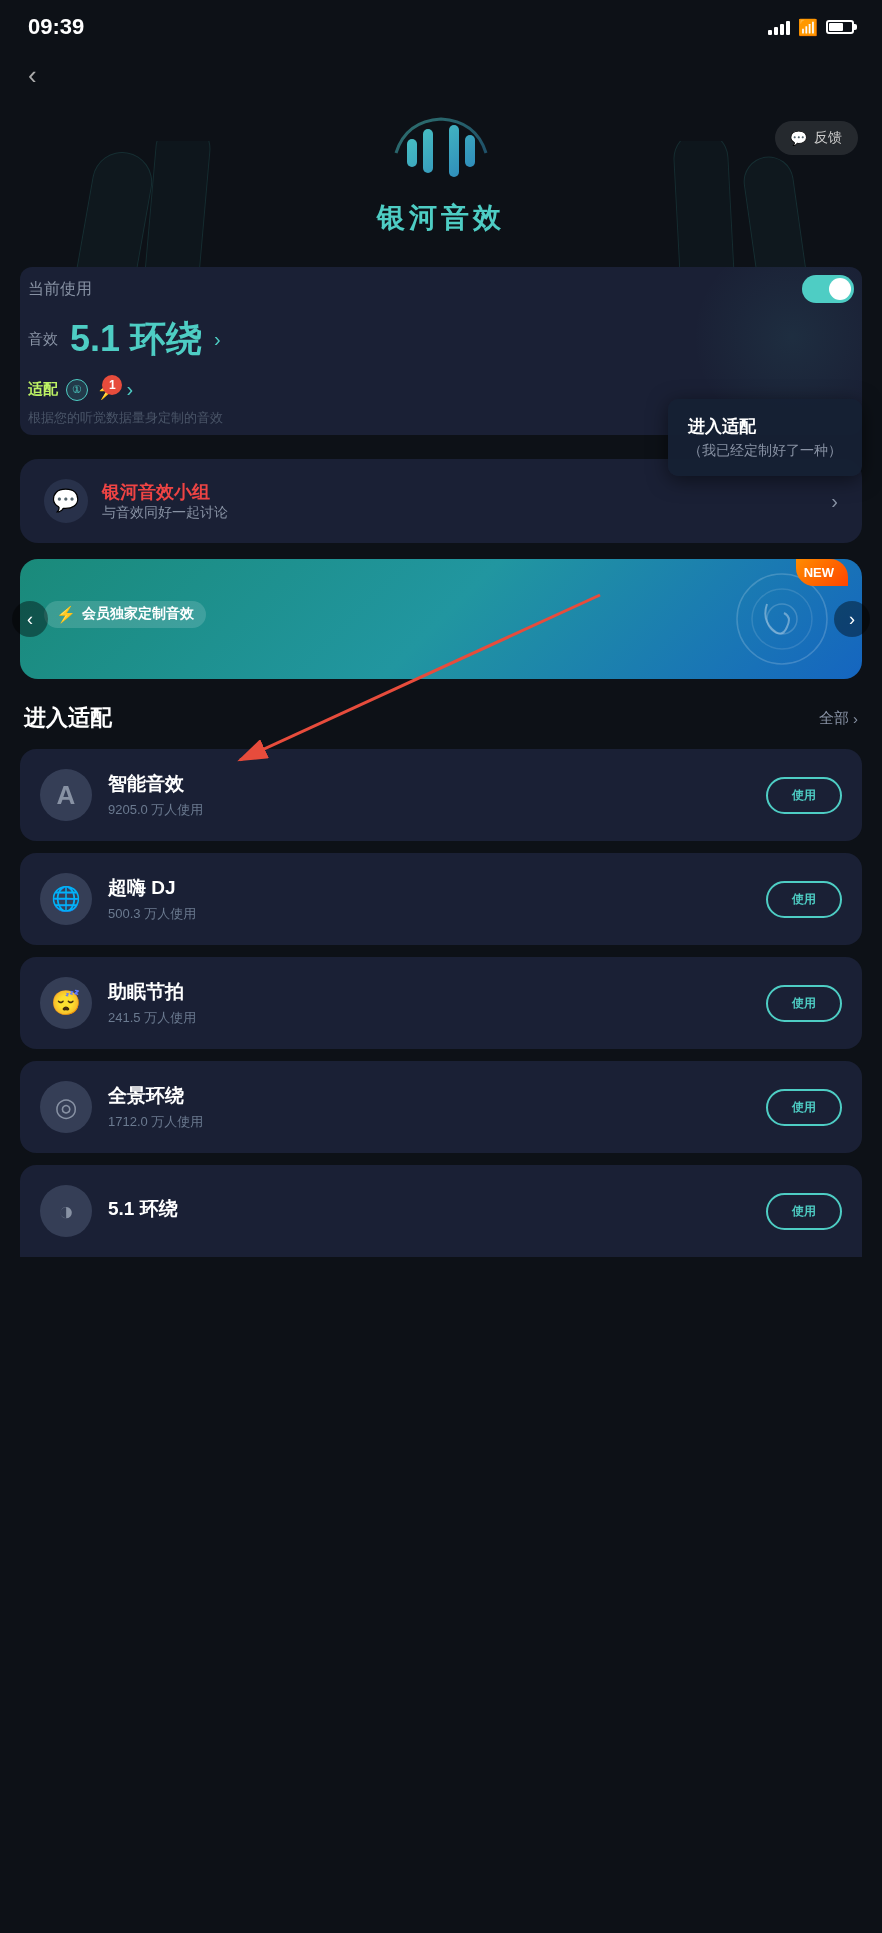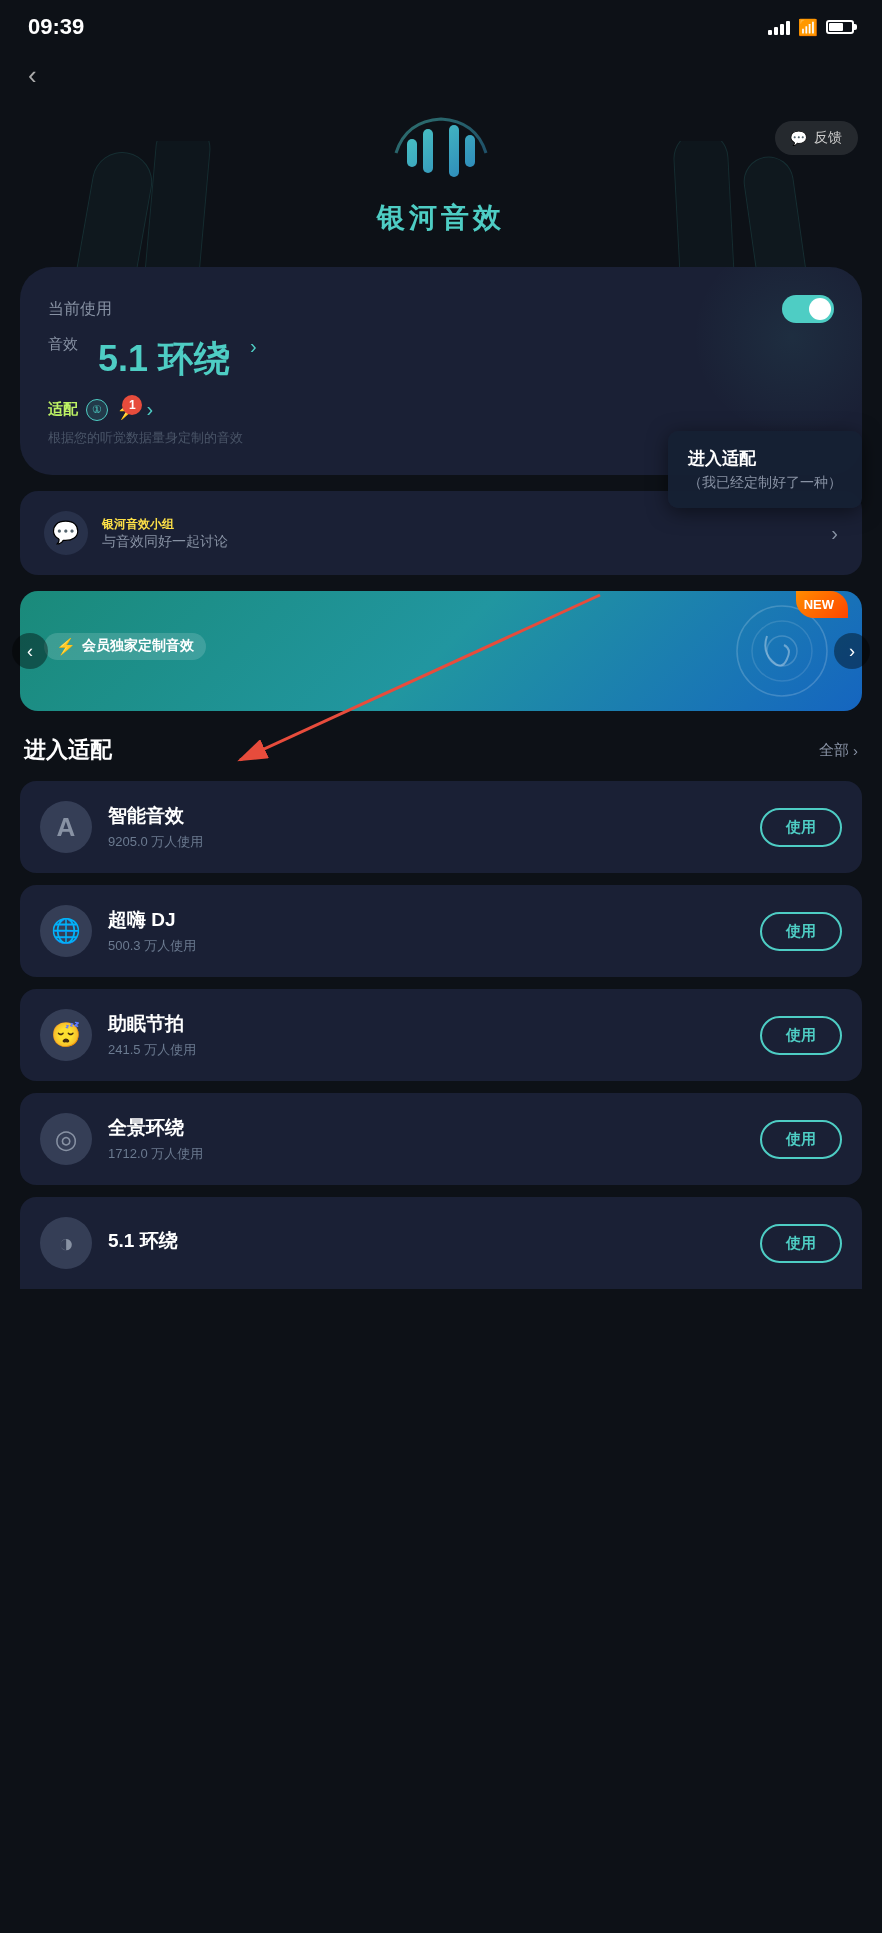--- a/index.html
+++ b/index.html
@@ -134,24 +134,24 @@
       pointer-events: none;
     }
     .bg-pill {
       position: absolute;
       border-radius: 60px;
       border: 1px solid rgba(78, 205, 196, 0.12);
     }
 
     
     .current-card {
-      margin: 0 20px 16px;
+      margin: 0 20px 24px;
       background: #1a2035;
-      border-radius: 32px;
-      padding: 28px;
+      border-radius: 12px;
+      padding: 8px;
       position: relative;
       overflow: hidden;
     }
     .current-card::before {
       content: '';
       position: absolute;
       top: -30px;
       right: -30px;
       width: 200px;
       height: 200px;
@@ -180,22 +180,22 @@
       position: absolute;
       right: 3px;
       top: 3px;
       width: 22px;
       height: 22px;
       background: #fff;
       border-radius: 50%;
     }
     .effect-name-row {
       display: flex;
-      align-items: flex-start;
-      gap: 20px;
+      align-items: center;
+      gap: 12px;
       margin-bottom: 14px;
     }
     .effect-label {
       font-size: 15px;
       color: #8892a4;
     }
     .effect-name {
       font-size: 36px;
       font-weight: 700;
       color: #4ecdc4;
@@ -287,22 +287,22 @@
       width: 44px;
       height: 44px;
       background: rgba(100,120,160,0.2);
       border-radius: 50%;
       display: flex;
       align-items: center;
       justify-content: center;
       font-size: 22px;
     }
     .community-name {
-      font-size: 12px;
-      color: #fde047;
+      font-size: 18px;
+      color: #ef4444;
       font-weight: 600;
     }
     .community-chevron {
       color: #8892a4;
       font-size: 20px;
     }
 
     
     .banner-area {
       margin: 0 20px 24px;
@@ -442,21 +442,21 @@
     .effect-info-users {
       font-size: 13px;
       color: #6b7a90;
     }
     .use-btn {
       background: transparent;
       border: 2px solid #4ecdc4;
       border-radius: 20px;
       padding: 8px 24px;
       color: #4ecdc4;
-      font-size: 15px;
+      font-size: 12px;
       font-weight: 600;
       cursor: pointer;
     }
 
     
     .effect-item-partial {
       background: #1a2035;
       border-radius: 16px 16px 0 0;
       padding: 20px 20px;
       display: flex;

